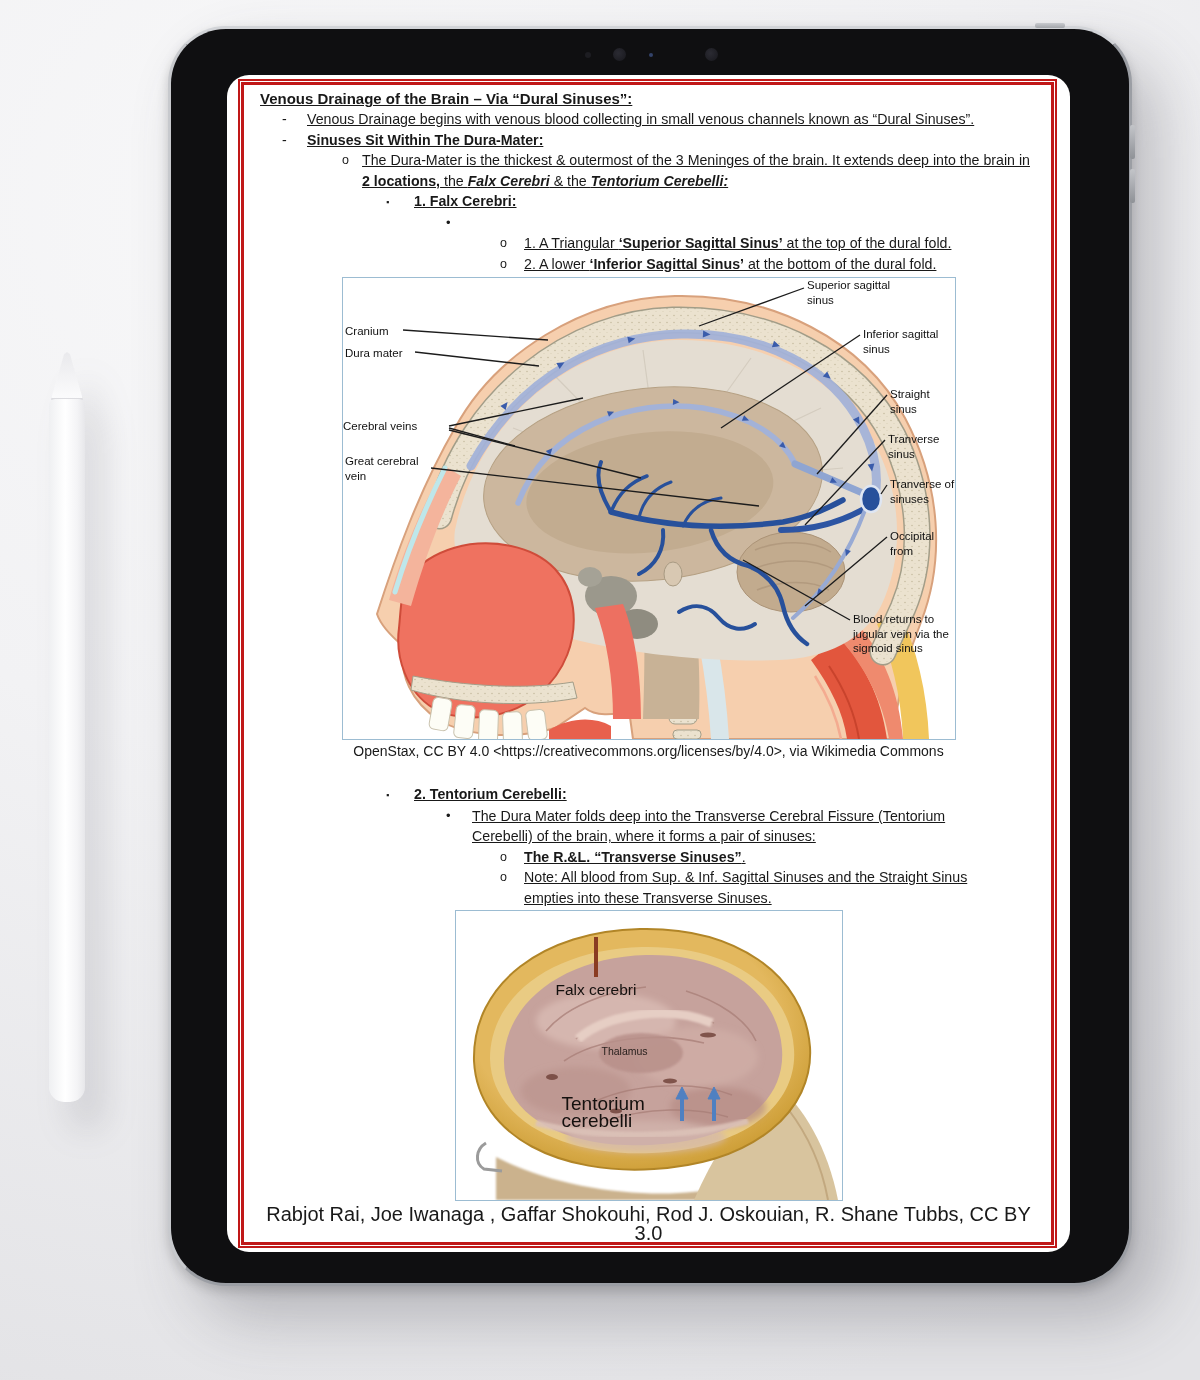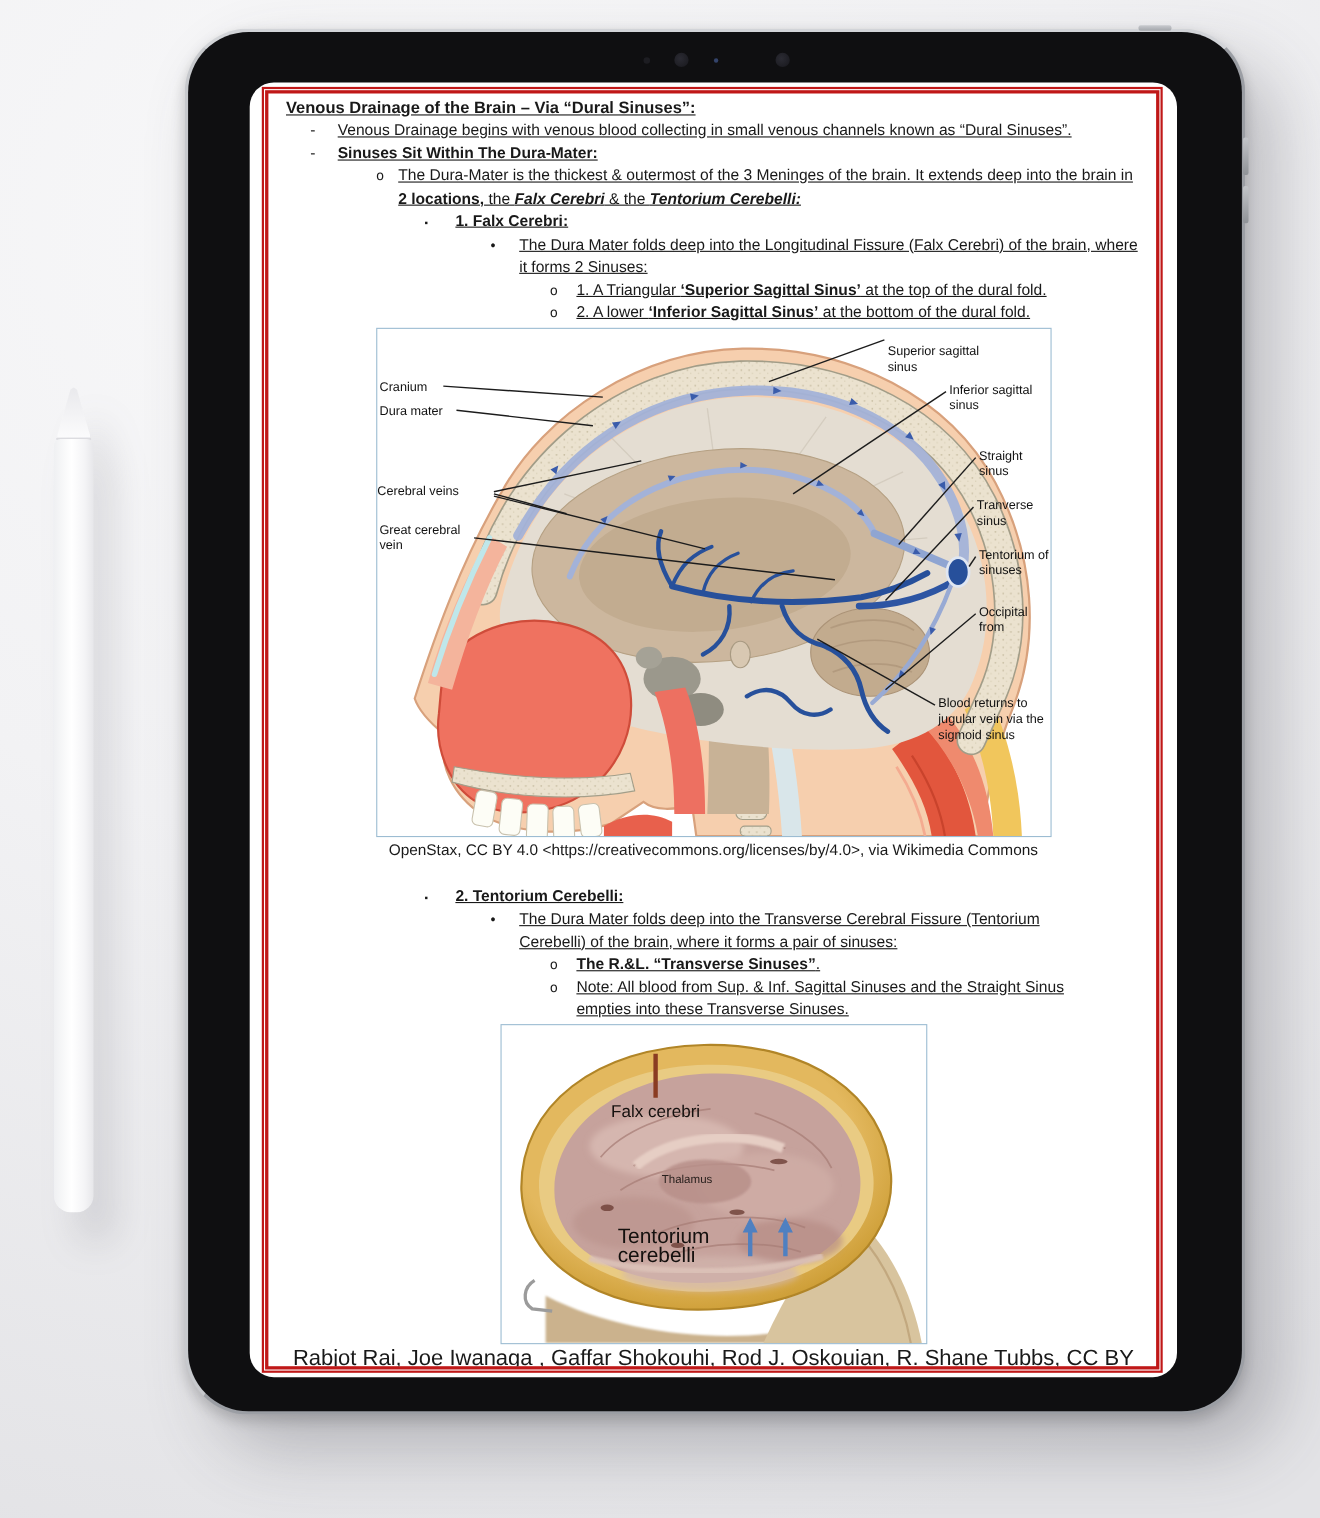--- a/index.html
+++ b/index.html
@@ -113,21 +113,20 @@
               <span class="t"><span>The Dura-Mater is the thickest &amp; outermost of the 3 Meninges of the brain. It extends deep into the brain in </span><b>2 locations,</b><span> the </span><b class="it">Falx Cerebri</b><span> &amp; the </span><b class="it">Tentorium Cerebelli:</b></span>
             </div>
 
             <div class="line l3">
               <span class="m sq">▪</span>
               <span class="t bu">1. Falx Cerebri:</span>
             </div>
 
             <div class="line l4">
               <span class="m dot">•</span>
-              <span class="t">The Dura Mater folds deep into the Longitudinal Fissure (Falx Cerebri) of the brain, where it forms 2 Sinuses:</span>
             </div>
 
             <div class="line l5">
               <span class="m ci">o</span>
               <span class="t"><span>1. A Triangular </span><b>‘Superior Sagittal Sinus’</b><span> at the top of the dural fold.</span></span>
             </div>
 
             <div class="line l5">
               <span class="m ci">o</span>
               <span class="t"><span>2. A lower </span><b>‘Inferior Sagittal Sinus’</b><span> at the bottom of the dural fold.</span></span>
@@ -258,25 +257,25 @@
                   <line x1="544" y1="207" x2="538" y2="216"></line>
                   <line x1="544" y1="259" x2="462" y2="328"></line>
                   <line x1="507" y1="342" x2="400" y2="282"></line>
                 </g>
               </svg>
 
               <div class="flab" style="left:2px;  top:46px;  width:80px;">Cranium</div>
               <div class="flab" style="left:2px;  top:68px;  width:90px;">Dura mater</div>
               <div class="flab" style="left:0px;  top:141px; width:110px;">Cerebral veins</div>
               <div class="flab" style="left:2px;  top:176px; width:86px;">Great cerebral vein</div>
-              <div class="flab" style="left:464px; top:14px;   width:112px;">Superior sagittal sinus</div>
+              <div class="flab" style="left:464px; top:0px;   width:112px;">Superior sagittal sinus</div>
               <div class="flab" style="left:520px; top:49px;  width:92px;">Inferior sagittal sinus</div>
               <div class="flab" style="left:547px; top:109px; width:60px;">Straight sinus</div>
               <div class="flab" style="left:545px; top:154px; width:68px;">Tranverse sinus</div>
-              <div class="flab" style="left:547px; top:199px; width:66px;">Tentorium of sinuses</div>
+              <div class="flab" style="left:547px; top:199px; width:66px;">Tranverse of sinuses</div>
               <div class="flab" style="left:547px; top:251px; width:60px;">Occipital from</div>
               <div class="flab" style="left:510px; top:334px; width:100px;">Blood returns to jugular vein via the sigmoid sinus</div>
             </div>
 
             <div class="cap1">OpenStax, CC BY 4.0 &lt;https://creativecommons.org/licenses/by/4.0&gt;, via Wikimedia Commons</div>
 
             <div class="line l3 sec2">
               <span class="m sq">▪</span>
               <span class="t bu">2. Tentorium Cerebelli:</span>
             </div>

